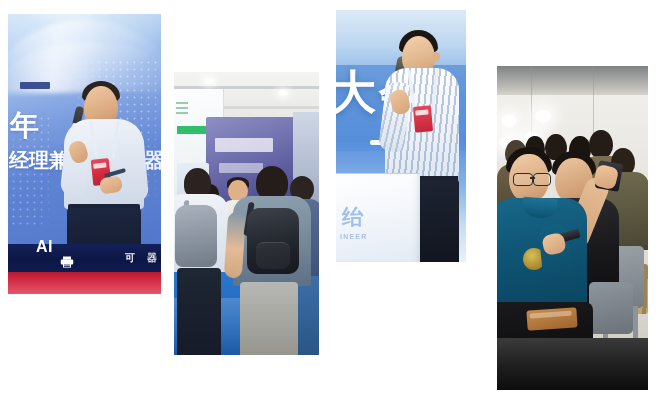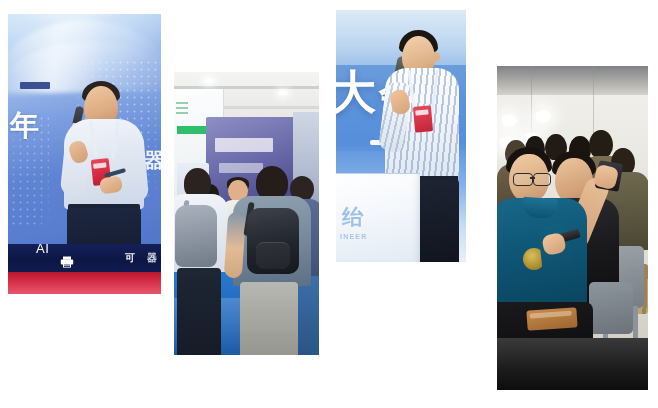--- a/index.html
+++ b/index.html
@@ -79,21 +79,21 @@
   #photo-1 .accent-bar {
     position: absolute; left: 12px; top: 68px; width: 30px; height: 7px;
     background: #2a3f86; border-radius: 1px; opacity: .9;
   }
   #photo-1 .dark-band {
     position: absolute; left: 0; bottom: 22px; width: 100%; height: 28px;
     background: linear-gradient(180deg, #14205a 0%, #0d1745 55%, #101a4e 100%);
   }
   #photo-1 .band-ai {
     position: absolute; left: 28px; bottom: 38px;
-    color: #ffffff; font-size: 13px; font-weight: 400; letter-spacing: .5px;
+    color: #ffffff; font-size: 16px; font-weight: 700; letter-spacing: .5px;
   }
   #photo-1 .band-printer {
     position: absolute; left: 52px; bottom: 28px; width: 14px; height: 12px;
   }
   #photo-1 .band-cn-r {
     position: absolute; right: 26px; bottom: 29px; color: #fff; font-size: 10px;
     font-family: "DejaVu Sans", sans-serif; font-weight: 700; opacity:.95;
   }
   #photo-1 .band-cn-rr {
     position: absolute; right: 4px; bottom: 29px; color: #fff; font-size: 10px;
@@ -399,20 +399,21 @@
 
   <div class="photo" id="photo-1">
     <div class="scene">
       <div class="screen-bg"></div>
       <div class="sky-swoosh"></div>
       <div class="sky-swoosh b"></div>
       <div class="dotfield"></div>
       <div class="dotfield left"></div>
       <div class="accent-bar"></div>
       <div class="cn-line-1">年</div>
+      <div class="cn-line-2">经理兼</div>
       <div class="cn-line-2b">器</div>
 
       <div class="sp-mic"></div>
       <div class="sp-mic-flag"></div>
       <div class="sp-hair"></div>
       <div class="sp-head"></div>
       <div class="sp-body"></div>
       <div class="sp-arm-l"></div>
       <div class="sp-arm-r"></div>
       <div class="sp-lanyard-l"></div>

